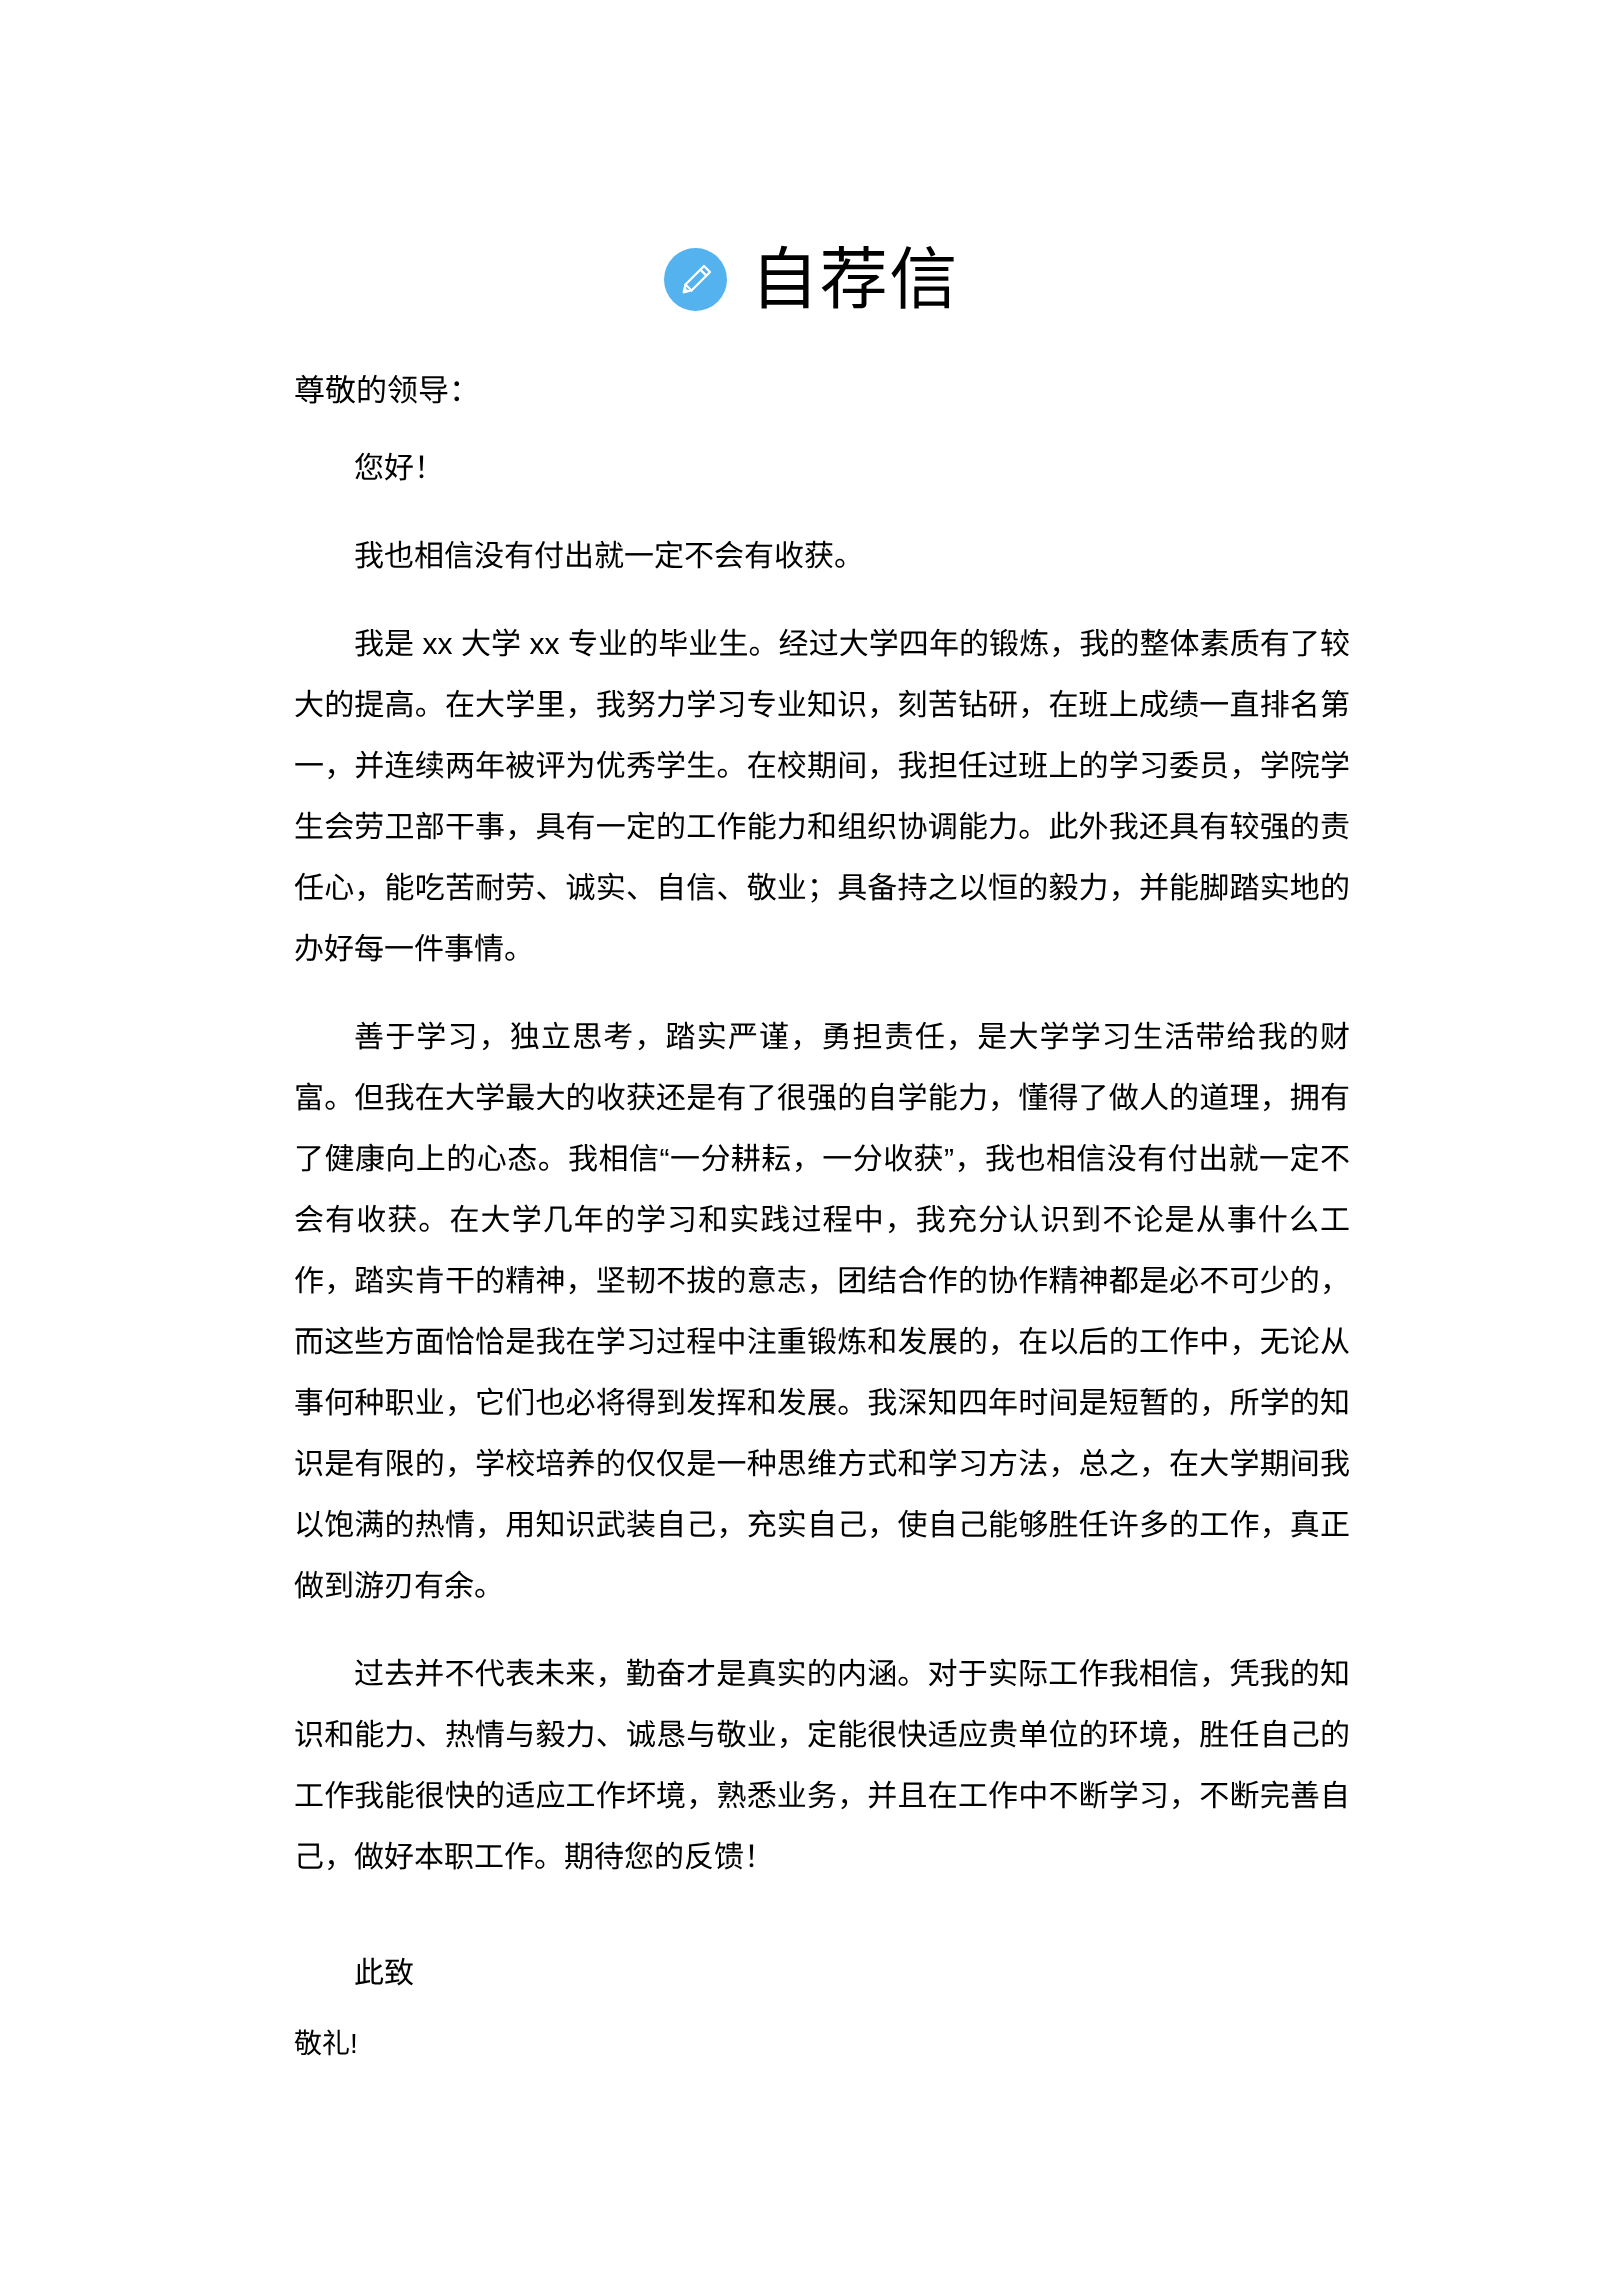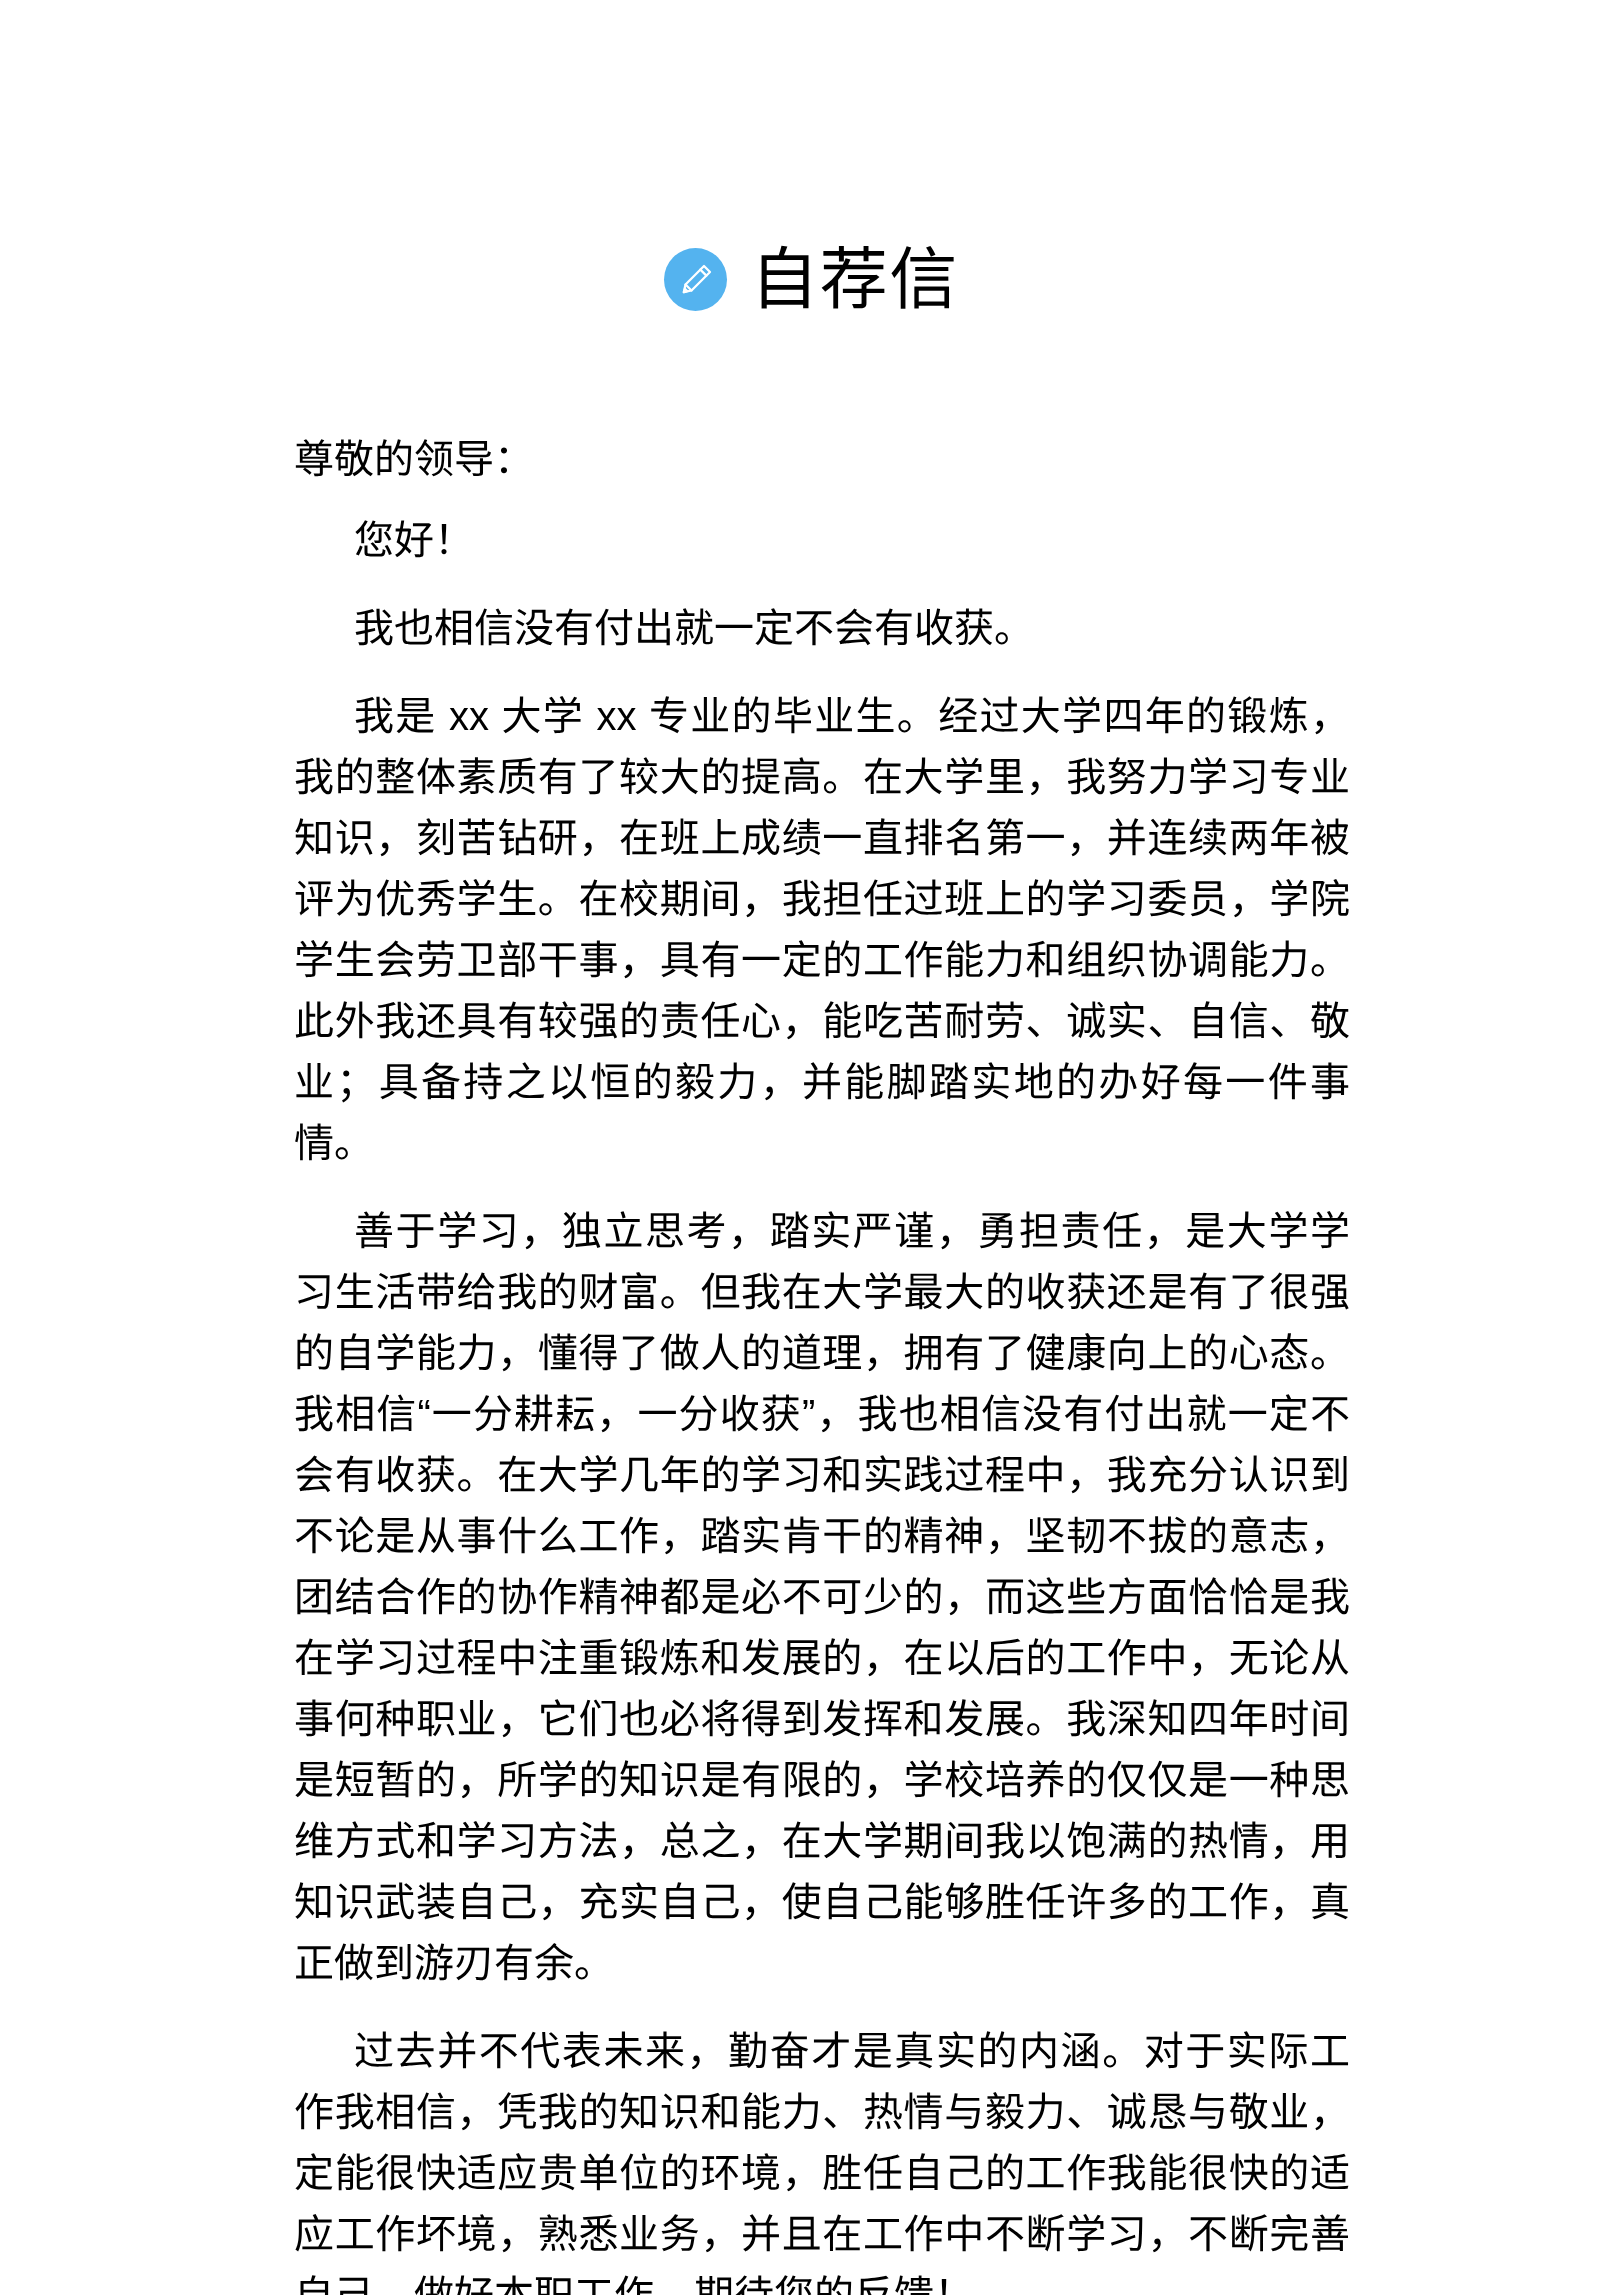--- a/index.html
+++ b/index.html
@@ -54,27 +54,27 @@
 
   
   .body-wrap {
     margin: 0 auto;
     width: 1295px;
     padding-left: 130px;
     padding-right: 109px;
     box-sizing: border-box;
   }
   .salutation {
-    font-size: 40px;
+    font-size: 31px;
     line-height: 1.0;
-    margin-top: 112px;
+    margin-top: 48px;
     margin-bottom: 0;
   }
   p.para {
-    font-size: 40px;
+    font-size: 30px;
     line-height: 61px;
     margin: 0;
     text-align: justify;
     text-justify: inter-ideograph;
     text-indent: 60px;
     word-break: break-all;
   }
   p.gap-small { margin-top: 31px; }
   p.gap-med  { margin-top: 27px; }
 

